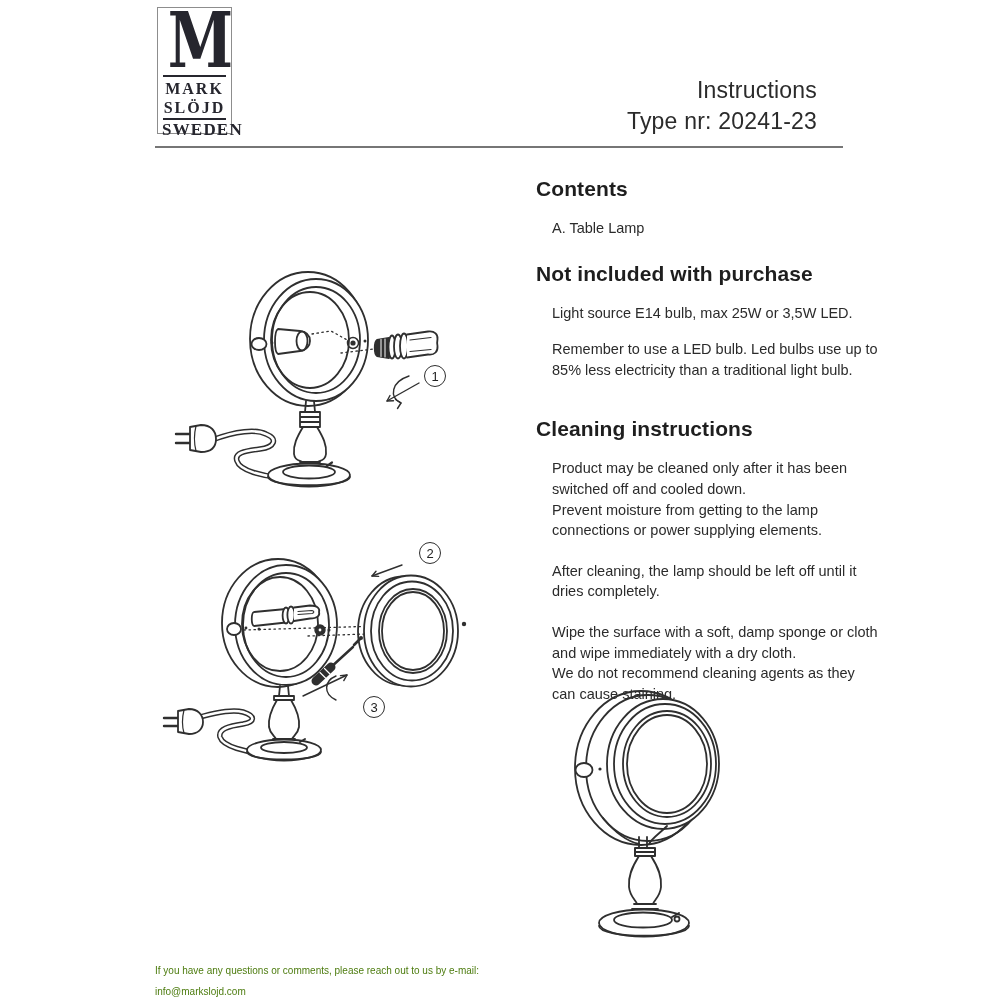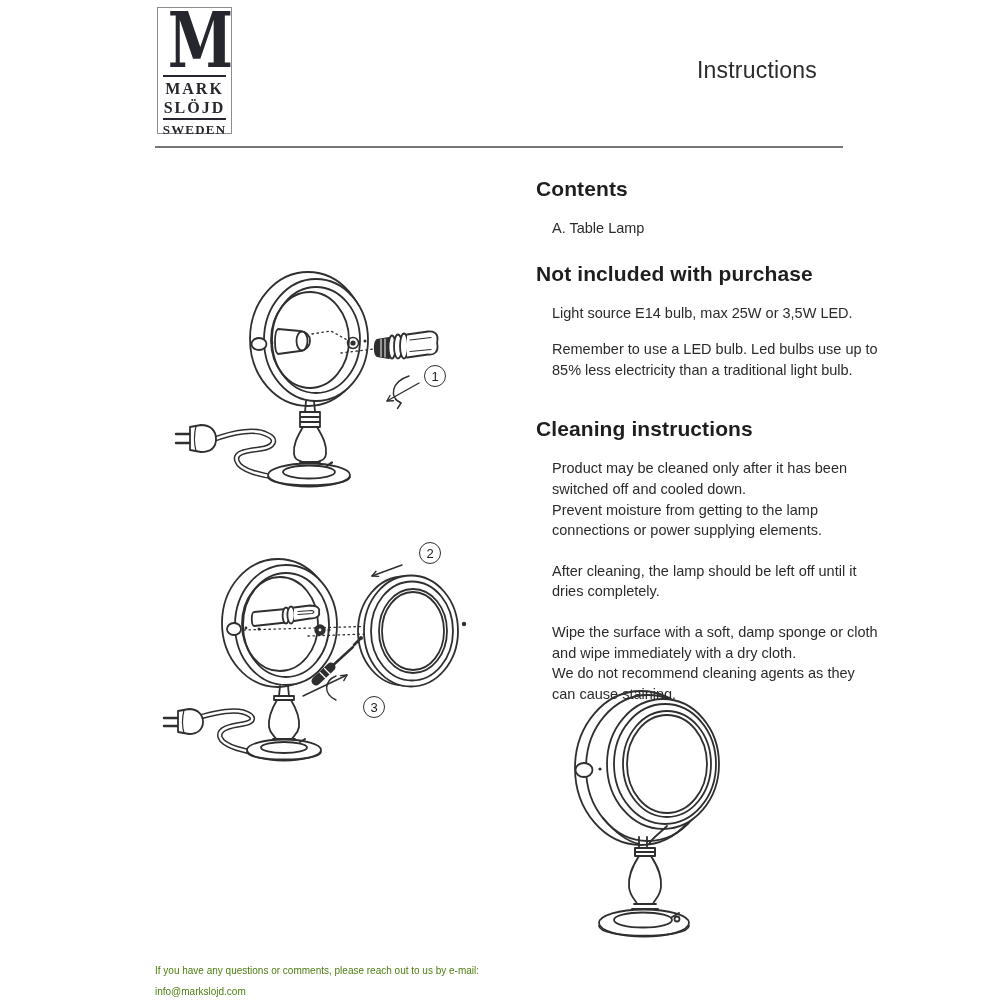--- a/index.html
+++ b/index.html
@@ -6,24 +6,24 @@
   .page{position:relative;width:1000px;height:1000px;background:#ffffff;overflow:hidden;
         font-family:"Liberation Sans",sans-serif;color:#2b2b2b;}
 
   
   .logo{position:absolute;left:157px;top:7px;width:75px;height:127px;border:1px solid #8d8d8d;
         box-sizing:border-box;background:#fff;color:#26262e;text-align:center;
         font-family:"DejaVu Serif",serif;font-weight:bold;padding:2px 4px;}
   .logo-m{font-size:72px;line-height:62px;height:64px;transform:scale(0.82,1.06);transform-origin:50% 60%;}
   .logo-rule{border-top:2px solid #26262e;margin:1px 1px 2px;}
   .logo-word{font-size:16px;line-height:19px;letter-spacing:2px;font-family:Liberation Serif, serif;}
-  .logo-word.small{font-size:13px;line-height:15px;letter-spacing:1.2px;}
-
-  
-  .doc-header{position:absolute;top:55px;right:183px;text-align:right;font-size:23px;line-height:31px;
+  .logo-word.small{font-size:17px;line-height:15px;letter-spacing:1.2px;}
+
+  
+  .doc-header{position:absolute;top:75px;right:183px;text-align:right;font-size:23px;line-height:31px;
               color:#2b2b2b;letter-spacing:0.2px;}
   .header-rule{position:absolute;left:155px;top:146px;width:688px;height:0;border-top:2px solid #767676;}
 
   
   .text-col{position:absolute;left:536px;top:176px;}
   .text-col h2{font-size:21px;line-height:26px;margin:0 0 2px;font-weight:bold;color:#1e1e1e;letter-spacing:0.1px;}
   .text-col p{font-size:14.5px;line-height:20.6px;margin:16px;white-space:pre-line;color:#2b2b2b;}
   .mt-not{margin-top:22px !important;}
   .mt-clean{margin-top:36px !important;}
   .mt16{margin-top:16px !important;}
@@ -56,20 +56,21 @@
     <div class="logo-m">M</div>
     <div class="logo-rule"></div>
     <div class="logo-word">MARK</div>
     <div class="logo-word">SLÖJD</div>
     <div class="logo-rule"></div>
     <div class="logo-word small">SWEDEN</div>
   </div>
 
   <div class="doc-header">
     <div>Instructions</div>
+    <div>Type nr: 20241-23</div>
   </div>
   <div class="header-rule"></div>
 
   <div class="text-col">
     <h2>Contents</h2>
     <p>A. Table Lamp</p>
 
     <h2 class="mt-not">Not included with purchase</h2>
     <p>Light source E14 bulb, max 25W or 3,5W LED.</p>
     <p class="mt16">Remember to use a LED bulb. Led bulbs use up to

